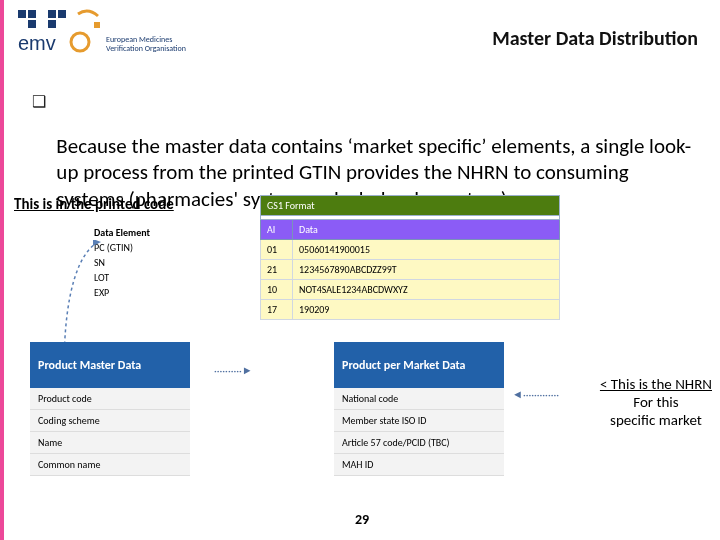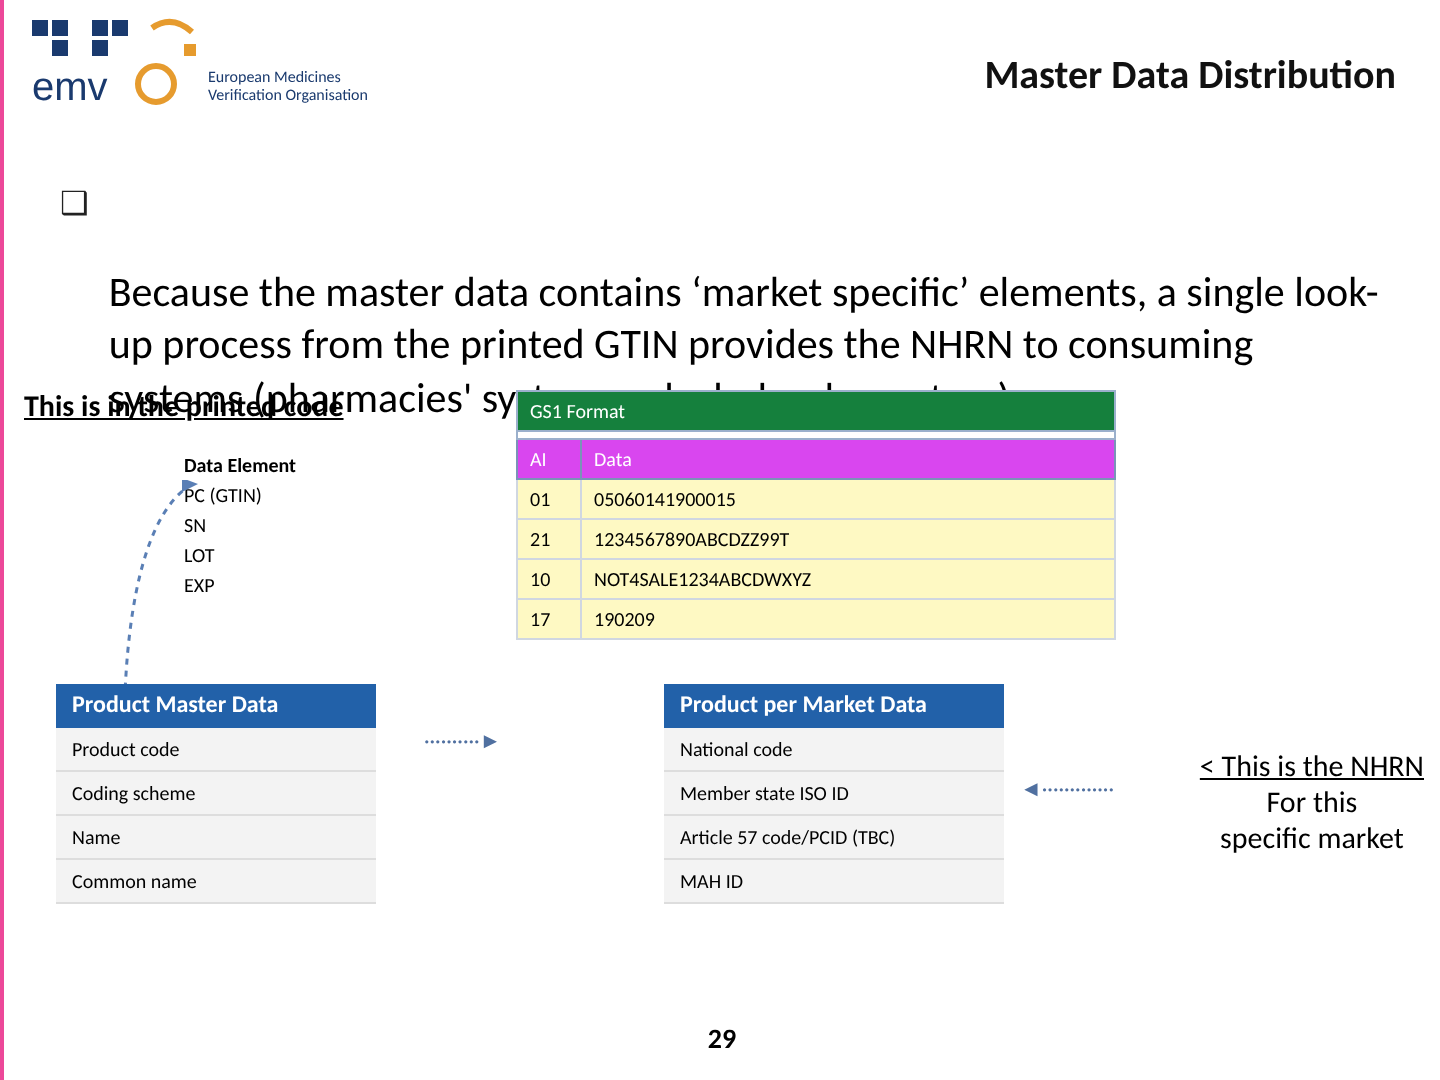--- a/index.html
+++ b/index.html
@@ -1,38 +1,38 @@
 <!DOCTYPE html>
 <html><head>
 <meta charset="utf-8">
 <style>
   * { box-sizing: border-box; margin: 0; padding: 0; }
   html, body { width: 720px; height: 540px; font-family: Calibri, Arial, sans-serif; background: #fff; color: #000; }
-  .slide { position: relative; width: 720px; height: 540px; border-left: 2px solid #ec4899; overflow: hidden; }
+  .slide { position: relative; width: 720px; height: 540px; border-left: 4px solid #ec4899; overflow: hidden; }
   .logo-area { position: absolute; top: 12px; left: 14px; }
   .logo { display: flex; align-items: flex-end; }
   .logo-mark { width: 82px; height: 40px; position: relative; }
   .logo-mark svg { position: absolute; top: -4px; left: 0; }
   .logo-text { font-size: 8px; color: #1a3a6e; line-height: 1.05; margin-left: 6px; }
   .title { position: absolute; top: 26px; right: 22px; font-size: 20px; font-weight: 700; color: #111; }
   .bullet { position: absolute; top: 90px; left: 28px; right: 24px; display: flex; }
   .bullet-mark { font-size: 16px; color: #222; margin-right: 10px; margin-top: 2px; }
   .bullet-text { font-size: 21px; line-height: 1.25; margin-top: 43px; }
   .printed-label { position: absolute; top: 195px; left: 10px; font-size: 15px; font-weight: 700; text-decoration: underline; }
   .gs1-table { position: absolute; top: 195px; left: 256px; width: 300px; border-collapse: collapse; font-size: 10px; }
-  .gs1-table th { background: #15803d; color: #fff; text-align: left; font-weight: 400; padding: 3px 6px; border: 1px solid #9bb0cc; }
+  .gs1-table th { background: #4d7c0f; color: #fff; text-align: left; font-weight: 400; padding: 3px 6px; border: 1px solid #9bb0cc; }
   .gs1-table td { background: #fef9c3; padding: 3px 6px; border: 1px solid #d0d7e1; }
-  .gs1-table .hdr-row td { background: #d946ef; color: #fff; border: 1px solid #7a93b8; }
+  .gs1-table .hdr-row td { background: #8b5cf6; color: #fff; border: 1px solid #7a93b8; }
   .de-table { position: absolute; top: 225px; left: 90px; border-collapse: collapse; font-size: 10px; }
   .de-table td { padding: 1px 6px 1px 0; }
   .de-table .h td { font-weight: 700; }
   .curve { position: absolute; top: 240px; left: 58px; width: 40px; height: 170px; }
   .arrow-dot { position: absolute; color: #5070a0; font-size: 11px; }
   .master-block { position: absolute; top: 342px; left: 26px; width: 160px; }
-  .mh { background: #2261a9; color: #fff; font-size: 12px; font-weight: 700; padding: 4px 8px; }
+  .mh { background: #2261a9; color: #fff; font-size: 12px; font-weight: 700; padding: 16px 8px; }
   .mrow { background: #f3f3f3; font-size: 10px; padding: 4px 8px; border-bottom: 1px solid #ddd; }
   .market-block { position: absolute; top: 342px; left: 330px; width: 170px; }
   .nhrn-label { position: absolute; top: 375px; right: 8px; font-size: 15px; text-align: center; line-height: 1.2; }
   .nhrn-label .u { text-decoration: underline; }
   .hub-label { position: absolute; top: 476px; left: 156px; font-size: 15px; font-weight: 700; text-decoration: underline; }
   .pagenum { position: absolute; bottom: 12px; left: 50%; transform: translateX(-50%); font-size: 14px; font-weight: 700; }
   .ai-col { width: 32px; }
 </style>
 </head>
 <body>

